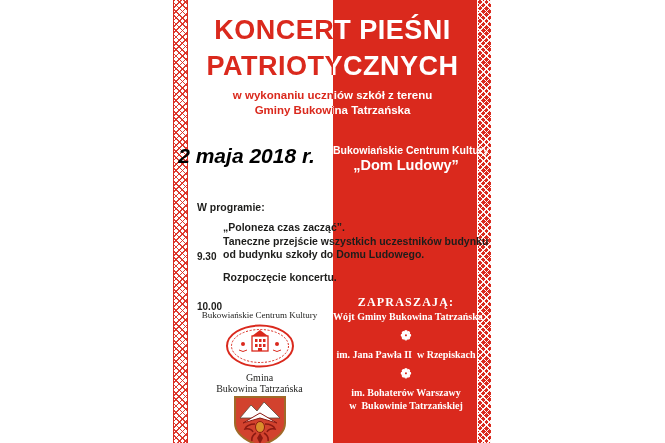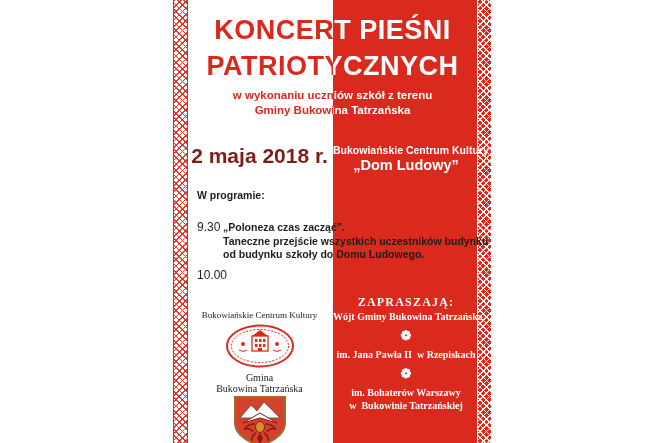--- a/index.html
+++ b/index.html
@@ -28,32 +28,32 @@
   .clip-right{clip-path:inset(0 0 0 160px);}
 
   .title-wrap{top:12px;height:76px;}
   .title-line{font-size:27px;line-height:36px;font-weight:bold;letter-spacing:.5px;white-space:nowrap;}
   .title-red{color:#da291d;}
   .title-white{color:#ffffff;}
 
   .subtitle-wrap{top:88px;height:32px;}
   .subtitle-line{font-size:11.5px;line-height:15px;font-weight:bold;white-space:nowrap;}
 
-  .date-block{position:absolute;left:13px;top:144px;width:147px;text-align:center;
-    color:#7f1d1d;font-size:21px;font-weight:bold;white-space:nowrap;}
+  .date-block{position:absolute;left:0;top:144px;width:147px;text-align:center;
+    color:#000000;font-size:21px;font-weight:bold;white-space:nowrap;font-style:italic;}
 
   .venue-block{position:absolute;left:160px;top:144px;width:146px;text-align:center;color:#ffffff;font-weight:bold;}
   .venue-l1{font-size:10.5px;line-height:13px;white-space:nowrap;}
   .venue-l2{font-size:14.5px;line-height:17px;white-space:nowrap;}
 
-  .program-heading{position:absolute;left:24px;top:189px;color:#1d1d1b;font-size:10.5px;font-weight:bold;}
+  .program-heading{position:absolute;left:24px;top:201px;color:#1d1d1b;font-size:10.5px;font-weight:bold;}
   .program{position:absolute;left:24px;top:221px;width:285px;color:#1d1d1b;}
   .program-row{display:flex;align-items:flex-start;}
   .program-row + .program-row{margin-top:7px;}
-  .program-time{width:26px;flex:0 0 26px;font-size:12px;font-weight:normal;line-height:13.5px;}
+  .program-time{width:26px;flex:0 0 26px;font-size:10px;font-weight:bold;line-height:13.5px;margin-top:29px;}
   .program-lines{font-size:10.5px;font-weight:bold;line-height:13.5px;white-space:nowrap;}
 
   .org-left{position:absolute;left:13px;top:310px;width:147px;text-align:center;color:#1d1d1b;
     font-family:"Liberation Serif",serif;}
   .org-label{font-size:9px;line-height:11px;}
   .org-logo{display:block;margin:3px auto 0 auto;}
   .org-gmina{font-size:10px;line-height:11px;margin-top:4px;}
   .org-shield{display:block;margin:2px auto 0 auto;}
 
   .inviters{position:absolute;left:160px;top:295px;width:146px;text-align:center;color:#ffffff;
@@ -106,20 +106,23 @@
       <div class="program-row">
         <div class="program-time">9.30</div>
         <div class="program-lines">
           <div>„Poloneza czas zacząć”.</div>
           <div>Taneczne przejście wszystkich uczestników budynku</div>
           <div>od budynku szkoły do Domu Ludowego.</div>
         </div>
       </div>
       <div class="program-row">
         <div class="program-time">10.00</div>
+        <div class="program-lines">
+          <div>Rozpoczęcie koncertu.</div>
+        </div>
       </div>
     </div>
 
     <div class="org-left">
       <div class="org-label">Bukowiańskie Centrum Kultury</div>
 
       <svg class="org-logo" width="70" height="44" viewBox="0 0 70 44">
         <ellipse cx="35" cy="22" rx="33" ry="20.5" fill="none" stroke="#da291d" stroke-width="2"></ellipse>
         <ellipse cx="35" cy="22" rx="28.5" ry="16.5" fill="none" stroke="#da291d" stroke-width="1" stroke-dasharray="2,1.6"></ellipse>
         <rect x="27" y="12" width="16" height="15" fill="none" stroke="#da291d" stroke-width="1.3"></rect>

